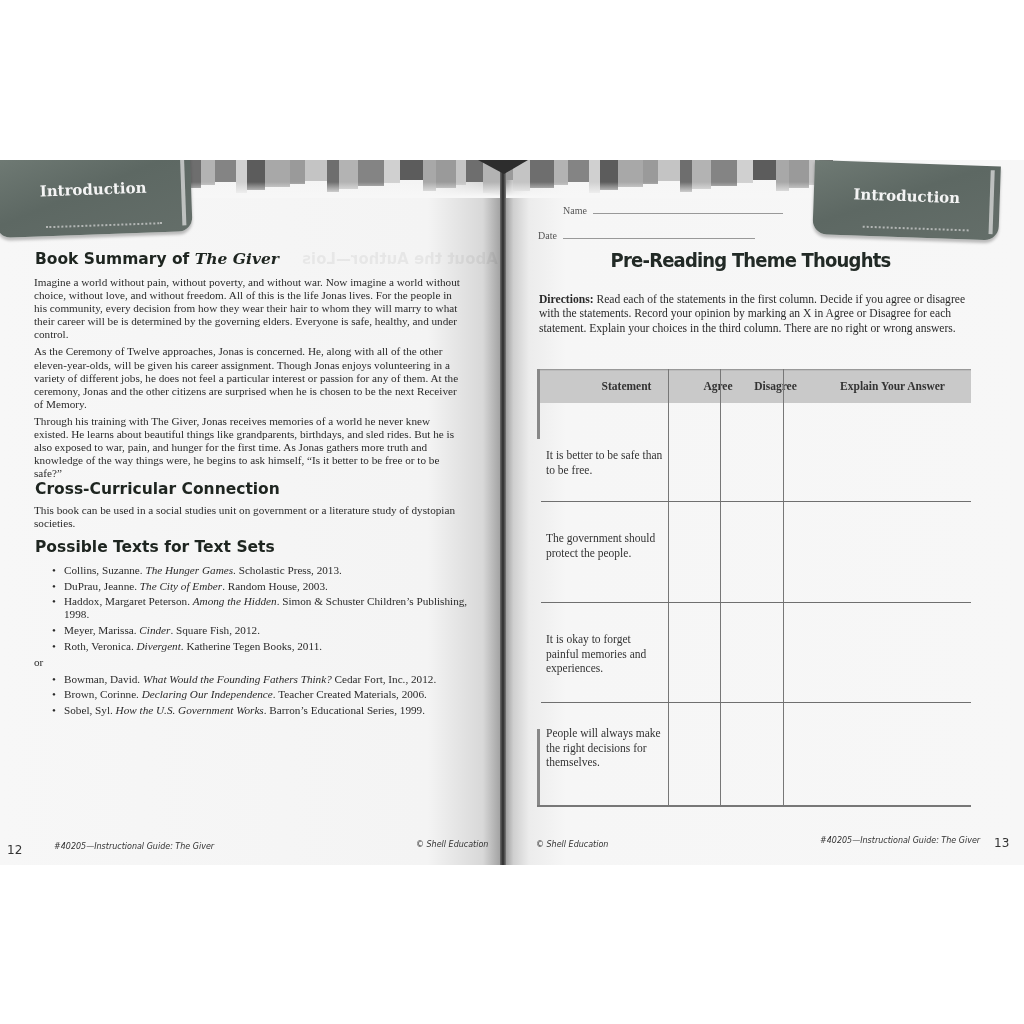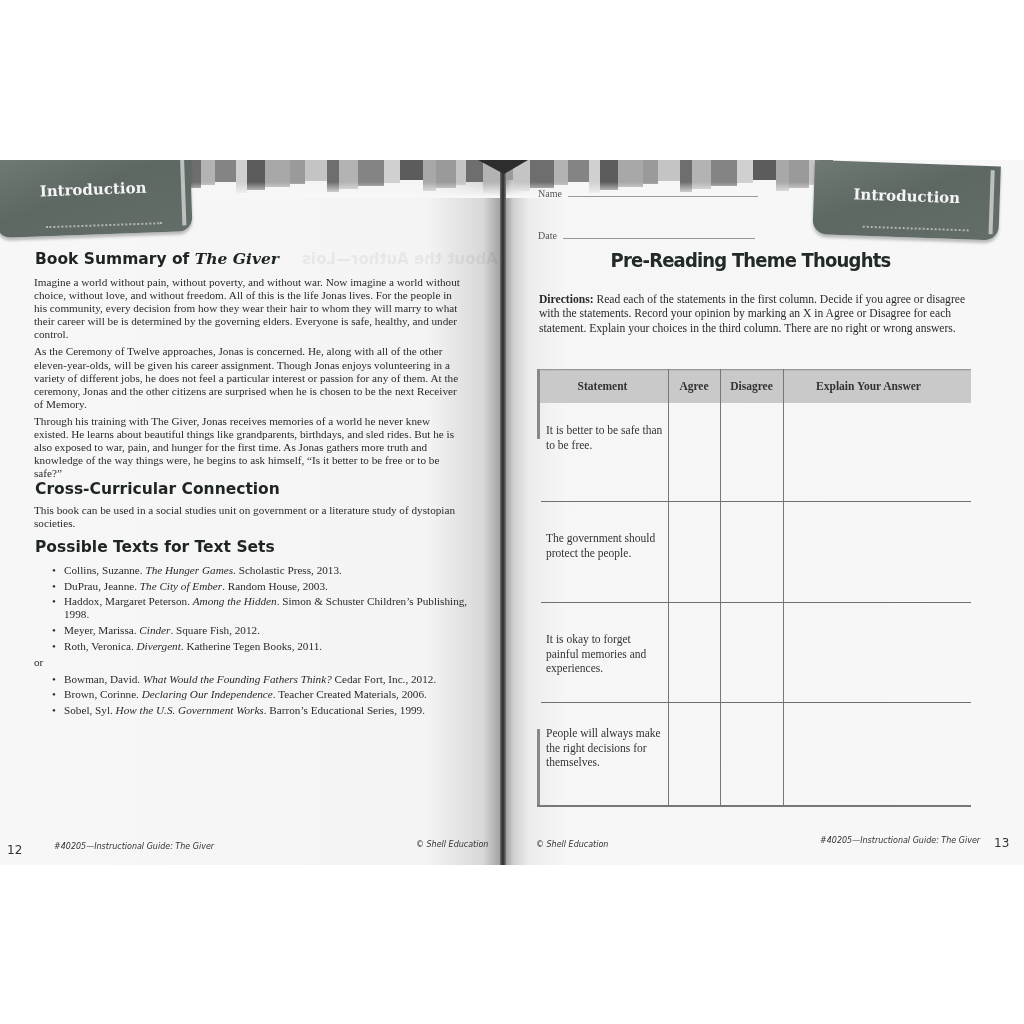--- a/index.html
+++ b/index.html
@@ -60,21 +60,21 @@
 
     
     .field-row { position: absolute; left: 35px; font-size: 10px; color: #555; }
     .field-row .line { display: inline-block; width: 190px; border-bottom: 1px solid #999; margin-left: 6px; vertical-align: baseline; }
     .ws-title { position: absolute; left: 0; width: 495px; top: 88px; text-align: center; font-family: "DejaVu Sans", sans-serif; font-weight: bold; font-size: 20px; color: #222a26; letter-spacing: -0.9px; transform: scaleX(0.9); }
     .directions { position: absolute; left: 36px; top: 133px; width: 430px; font-size: 11.6px; line-height: 14.4px; color: #2a2a2a; }
     .directions b { font-weight: bold; }
 
     .ws-table { position: absolute; left: 34px; top: 209px; width: 434px; height: 436px; }
     .ws-table .head { position: absolute; left: 0; top: 0; width: 434px; height: 33px; background: #c9c9c9; border-top: 1px solid #999; box-shadow: inset 0 1px 0 #bbb; }
-    .ws-table .th { position: absolute; top: 0; height: 33px; line-height: 33px; text-align: center; font-size: 11.5px; font-weight: bold; color: #333; }
+    .ws-table .th { position: absolute; top: 0; height: 33px; line-height: 33px; text-align: center; font-size: 11.5px; font-weight: bold; color: #333; padding-left: 24px; }
     .ws-table .vline { position: absolute; top: 0; width: 1px; background: #777; }
     .ws-table .hline { position: absolute; left: 4px; right: 0; height: 1px; background: #6f6f6f; }
     .ws-table .left-bar { position: absolute; left: 0; width: 3px; background: #888; }
     .ws-table .cell-text { position: absolute; left: 9px; width: 120px; font-size: 11.5px; line-height: 14.6px; color: #333; }
     .ws-table .bottom { position: absolute; left: 0; right: 0; height: 2px; background: #777; }
   </style>
 </head>
 <body>
 
 <div class="spread">
@@ -170,21 +170,21 @@
         <div class="stripe" style="left: 316px; width: 17px; height: 22px; background: rgb(110, 110, 110);"></div>
         <div class="fade"></div>
       </div>
 
     <div class="intro-tab right">
       <div class="rim" style="right:6px"></div>
       <div class="tab-label">Introduction</div>
       <div class="edge"></div>
     </div>
 
-    <div class="field-row" style="top:28px;">
+    <div class="field-row" style="top:45px;margin-left:25px;">
       <span>Name</span><span class="line"></span>
     </div>
     <div class="field-row" style="top:70px;">
       <span>Date</span><span class="line" style="width:192px"></span>
     </div>
 
     <div class="ws-title">Pre-Reading Theme Thoughts</div>
 
     <div class="directions">
       <b>Directions:</b><span> Read each of the statements in the first column.  Decide if you agree or disagree with the statements.  Record your opinion by marking an X in Agree or Disagree for each statement.  Explain your choices in the third column.  There are no right or wrong answers.</span>
@@ -195,21 +195,21 @@
           <div class="th" style="left: 0px; width: 131px;">Statement</div>
           <div class="th" style="left: 131px; width: 52px;">Agree</div>
           <div class="th" style="left: 183px; width: 63px;">Disagree</div>
           <div class="th" style="left: 246px; width: 171px;">Explain Your Answer</div>
         </div>
     <div class="vline" style="left: 131px; height: 436px;"></div>
         <div class="vline" style="left: 183px; height: 436px;"></div>
         <div class="vline" style="left: 246px; height: 436px;"></div>
         <div class="left-bar" style="top: 0px; height: 70px;"></div>
         <div class="left-bar" style="top: 360px; height: 76px;"></div>
-        <div style="position: absolute; left: 0px; top: 16px; width: 434px; height: 99px;">
+        <div style="position: absolute; left: 0px; top: 41px; width: 434px; height: 99px;">
           <div class="cell-text" style="top: 38px;">It is better to be safe than to be free.</div>
           <div style="position: absolute; left: 132px; top: 0px; width: 51px; height: 99px;"></div>
           <div style="position: absolute; left: 184px; top: 0px; width: 62px; height: 99px;"></div>
           <div style="position: absolute; left: 247px; top: 0px; width: 187px; height: 99px;"></div>
         </div>
         <div class="hline" style="top: 132px;"></div>
         <div style="position: absolute; left: 0px; top: 132px; width: 434px; height: 101px;">
           <div class="cell-text" style="top: 30px;">The government should protect the people.</div>
           <div style="position: absolute; left: 132px; top: 0px; width: 51px; height: 101px;"></div>
           <div style="position: absolute; left: 184px; top: 0px; width: 62px; height: 101px;"></div>

